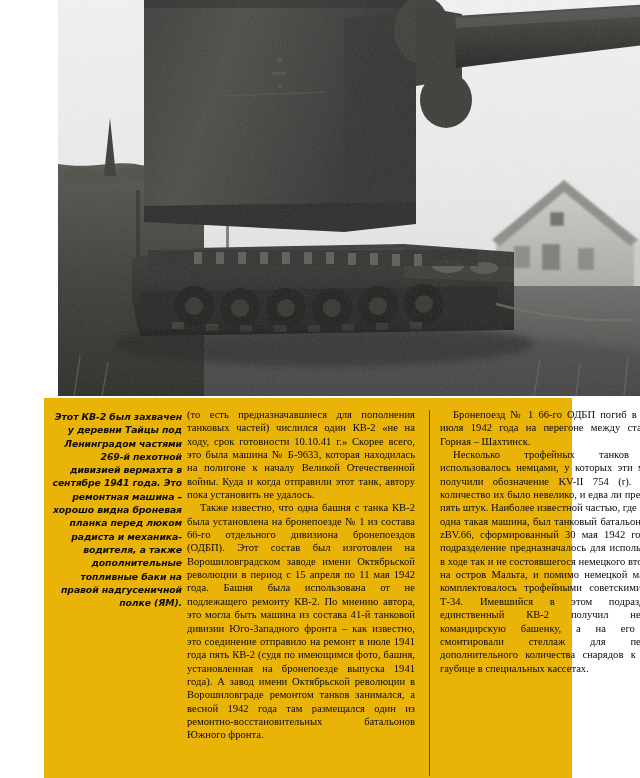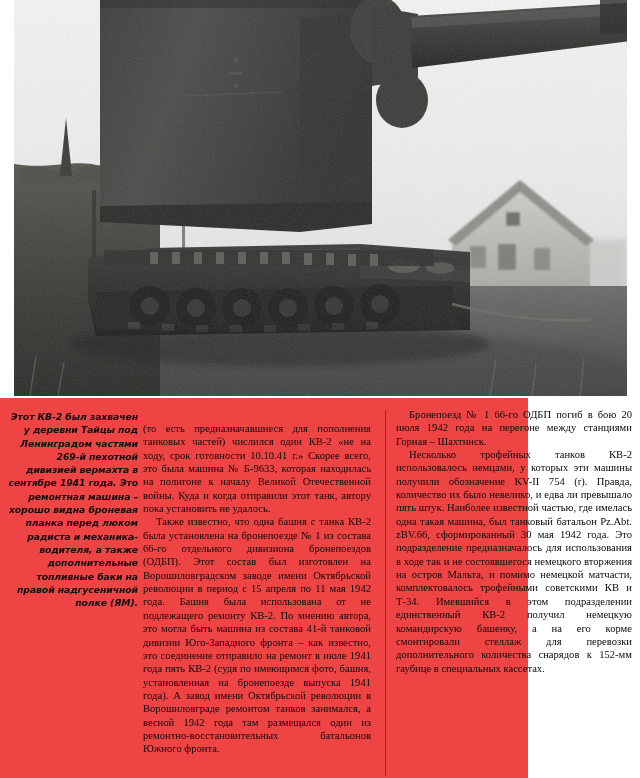--- a/index.html
+++ b/index.html
@@ -13,21 +13,22 @@
     height: 778px;
     overflow: hidden;
     font-family: "Liberation Serif", "DejaVu Serif", serif;
     color: #111111;
   }
 
   .page {
     position: relative;
     width: 528px;
     height: 778px;
-    background: #ef4444;
+    background: #eab308;
+    margin-left: 44px;
   }
 
   
   .photo-block {
     position: absolute;
     left: 0;
     top: 0;
     width: 640px;
     height: 398px;
     overflow: hidden;
@@ -70,21 +71,21 @@
     line-height: 13.3px;
     text-align: right;
     color: #0d0d0d;
     letter-spacing: -0.1px;
     margin: 0;
   }
 
   
   .col-body-1 {
     left: 143px;
-    top: 24px;
+    top: 10px;
     width: 228px;
   }
   .col-body-2 {
     left: 396px;
     top: 10px;
     width: 236px;
   }
 
   .body-par {
     font-family: "Liberation Serif", "DejaVu Serif", serif;

